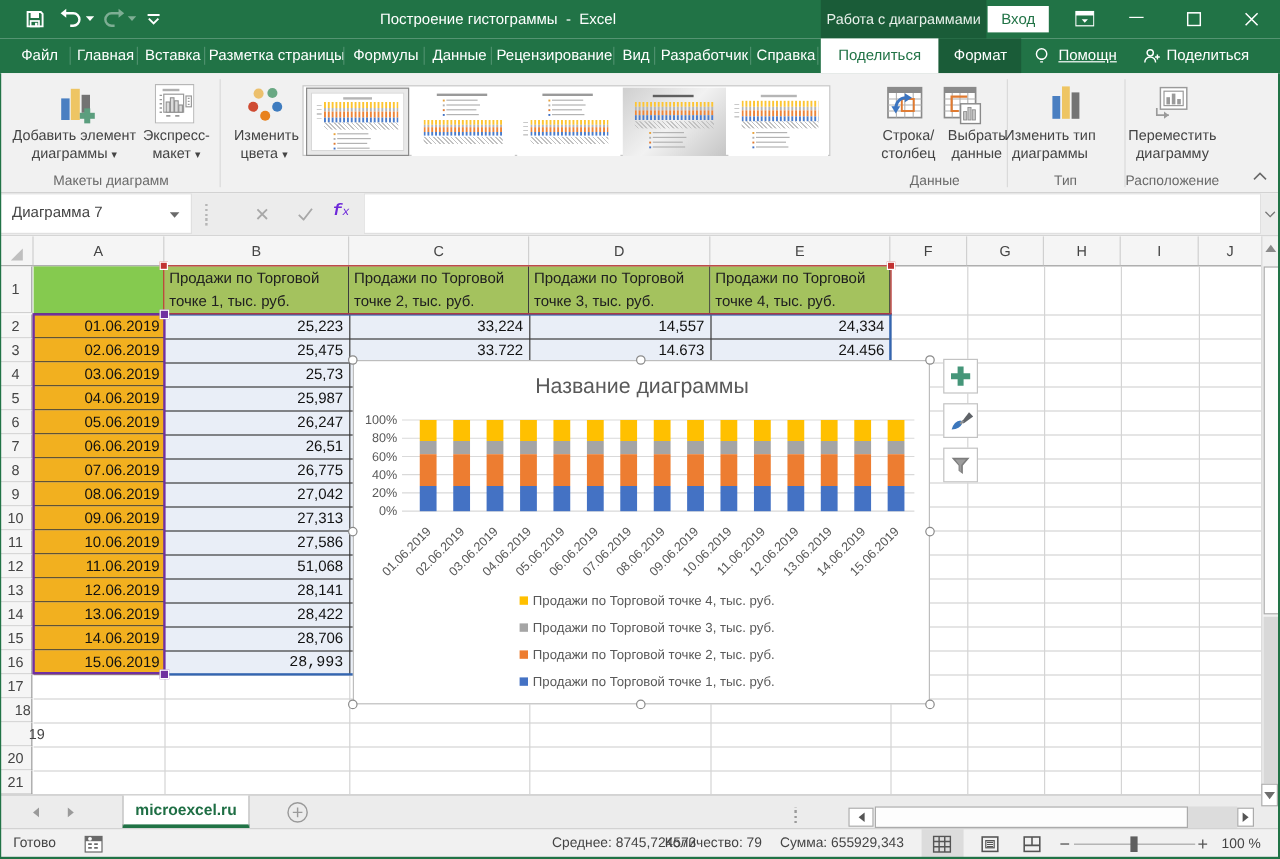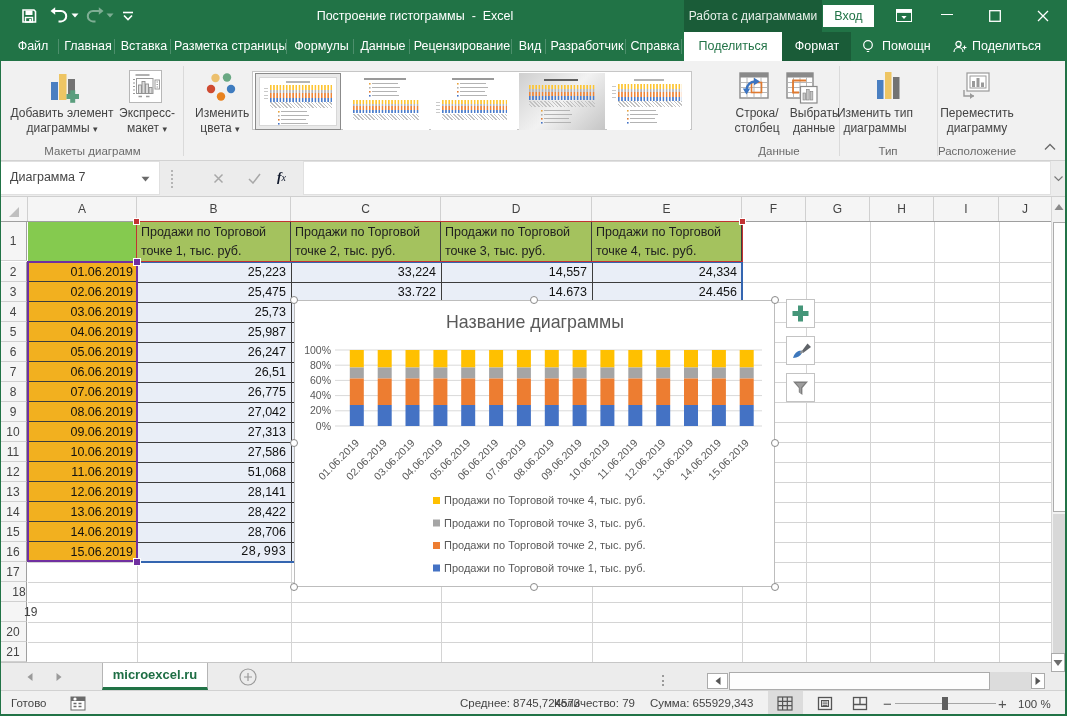--- a/index.html
+++ b/index.html
@@ -110,21 +110,21 @@
   <div class="tab" style="left:413px;width:98px;">Рецензирование</div>
   <div class="tab" style="left:515px;width:30px;">Вид</div>
   <div class="tab" style="left:549px;width:76px;">Разработчик</div>
   <div class="tab" style="left:629px;width:52px;">Справка</div>
   <div class="tab" style="left:684px;width:98px;background:#fff;color:#217346;">Поделиться</div>
   <div class="tab" style="left:786px;width:62px;">Формат</div>
   <svg class="abs" style="left:861px;top:7px" width="14" height="16" viewBox="0 0 14 16">
     <circle cx="7" cy="6" r="4.3" fill="none" stroke="#fff" stroke-width="1.2"></circle>
     <path d="M5.5 10.5 h3 M5.8 12.5 h2.4" stroke="#fff" stroke-width="1.1"></path>
   </svg>
-  <div class="tab" style="left:882px;width:58px;text-align:left;">Помощн</div>
+  <div class="tab" style="left:882px;width:58px;text-align:left;text-decoration:underline;">Помощн</div>
   <svg class="abs" style="left:953px;top:8px" width="15" height="14" viewBox="0 0 15 14">
     <circle cx="5.5" cy="4" r="2.6" fill="none" stroke="#fff" stroke-width="1.2"></circle>
     <path d="M1 12 a4.5 4.5 0 0 1 9 0" fill="none" stroke="#fff" stroke-width="1.2"></path>
     <path d="M11.5 5.5 v4 M9.5 7.5 h4" stroke="#fff" stroke-width="1.2"></path>
   </svg>
   <div class="tab" style="left:972px;width:74px;text-align:left;">Поделиться</div>
   <div class="tabsep" style="left:58px"></div>
   <div class="tabsep" style="left:114px"></div>
   <div class="tabsep" style="left:170px"></div>
   <div class="tabsep" style="left:286px"></div>
@@ -292,21 +292,21 @@
         <path d="M0.5 0.8 L8.5 0.8 L4.5 5.5 Z" fill="#6a6a6a"></path>
       </svg>
   </div>
   <div class="abs" style="left:171px;top:8px;width:1.5px;height:19px;background:repeating-linear-gradient(0deg,#b5b5b5 0 2px,transparent 2px 4px);"></div>
   <svg class="abs" style="left:213px;top:12px" width="11" height="11" viewBox="0 0 11 11">
       <path d="M1.5 1.5 l8 8 M9.5 1.5 l-8 8" stroke="#a8a8a8" stroke-width="1.5"></path>
     </svg>
   <svg class="abs" style="left:248px;top:12px" width="13" height="11" viewBox="0 0 13 11">
       <path d="M1 6 l4 4 7 -9" fill="none" stroke="#a8a8a8" stroke-width="1.5"></path>
     </svg>
-  <div class="abs" style="left:277px;top:8px;font-size:13.5px;font-style:italic;color:#0f172a;font-family:Liberation Serif, serif;"><b>f</b><span style="font-size:10px">x</span></div>
+  <div class="abs" style="left:277px;top:8px;font-size:13.5px;font-style:italic;color:#6d28d9;font-family:Liberation Mono, monospace;"><b>f</b><span style="font-size:10px">x</span></div>
   <div class="abs" style="left:303px;top:0px;width:748px;height:34px;background:#fff;border:1px solid #e0e0e0;"></div>
   <svg class="abs" style="left:1054px;top:15px" width="9" height="6" viewBox="0 0 9 6">
       <path d="M0.5 0.5 l4 4 4 -4" fill="none" stroke="#777" stroke-width="1.1"></path>
     </svg>
 </div>
 <div class="abs" id="sheet">
 
   <div class="abs" id="colhdr">
     <div class="ch" style="left:0;width:28px;"><svg width="12" height="12" viewBox="0 0 12 12" style="margin-top:9px">
           <path d="M11 1 V11 H1 Z" fill="#bfbfbf"></path>

